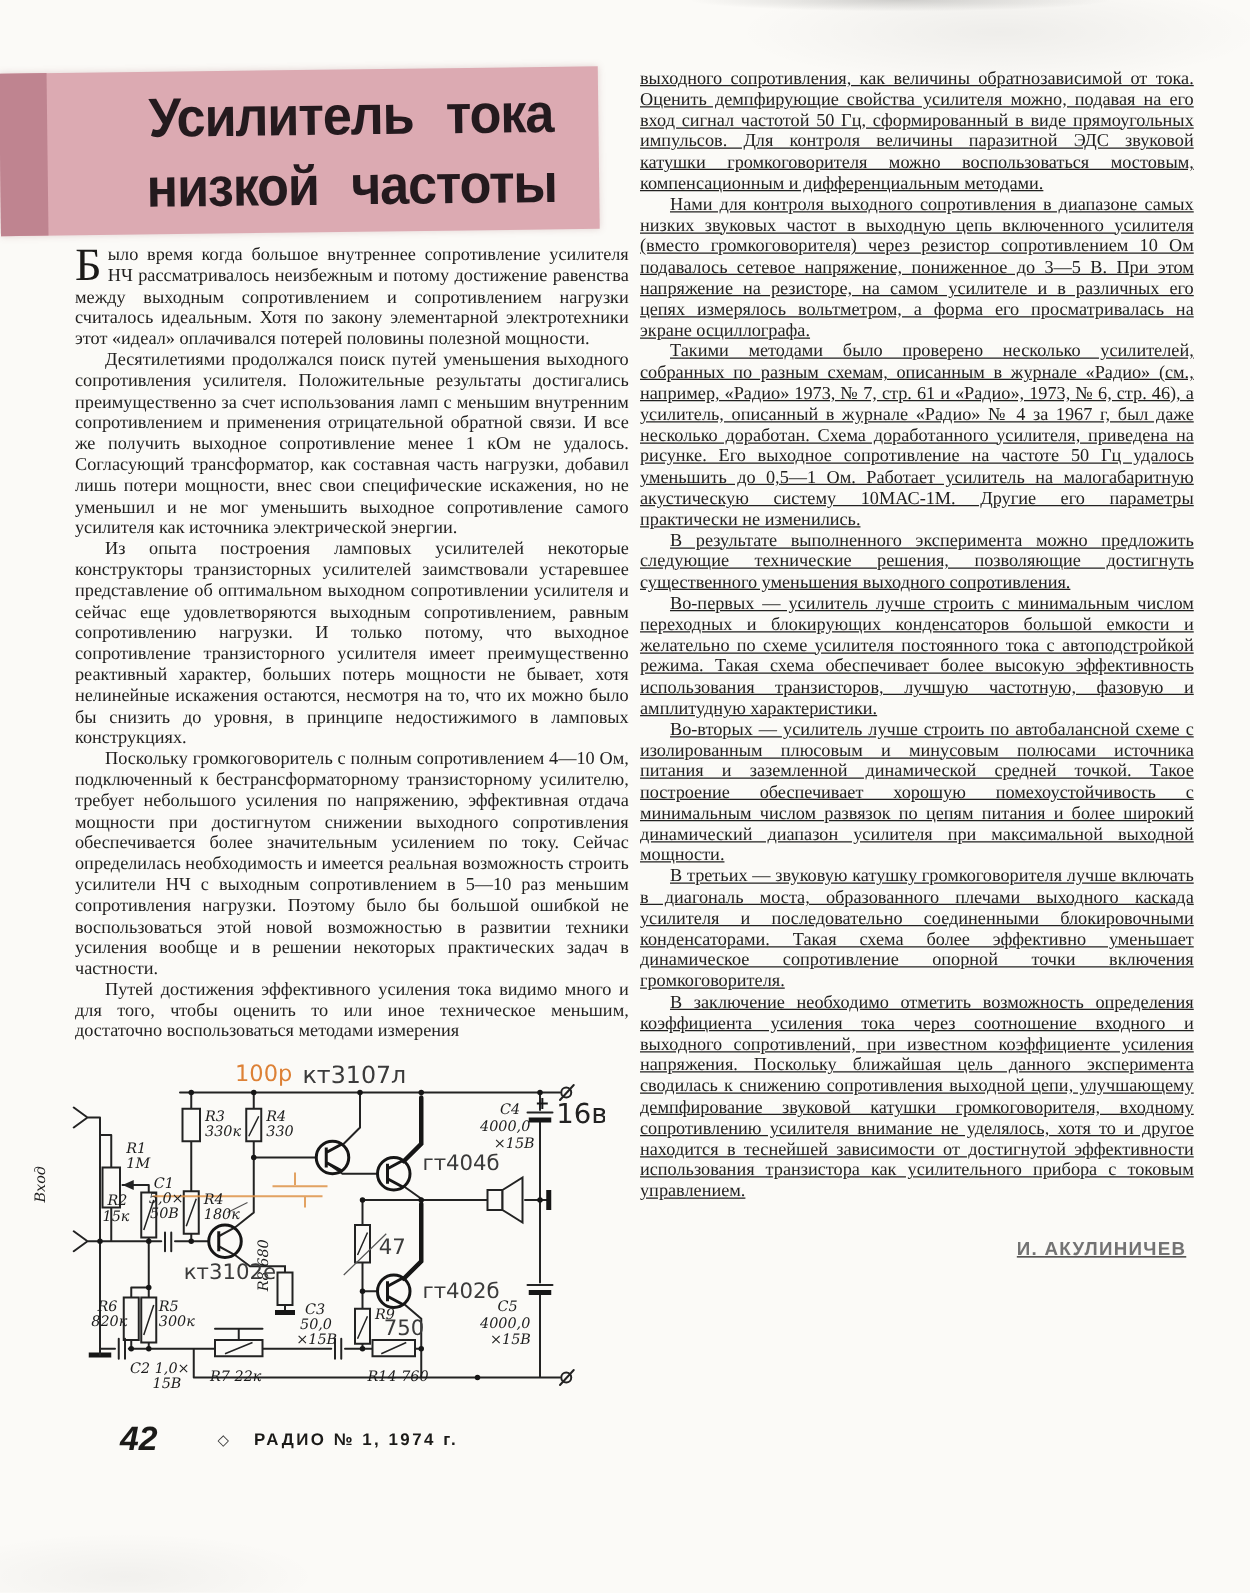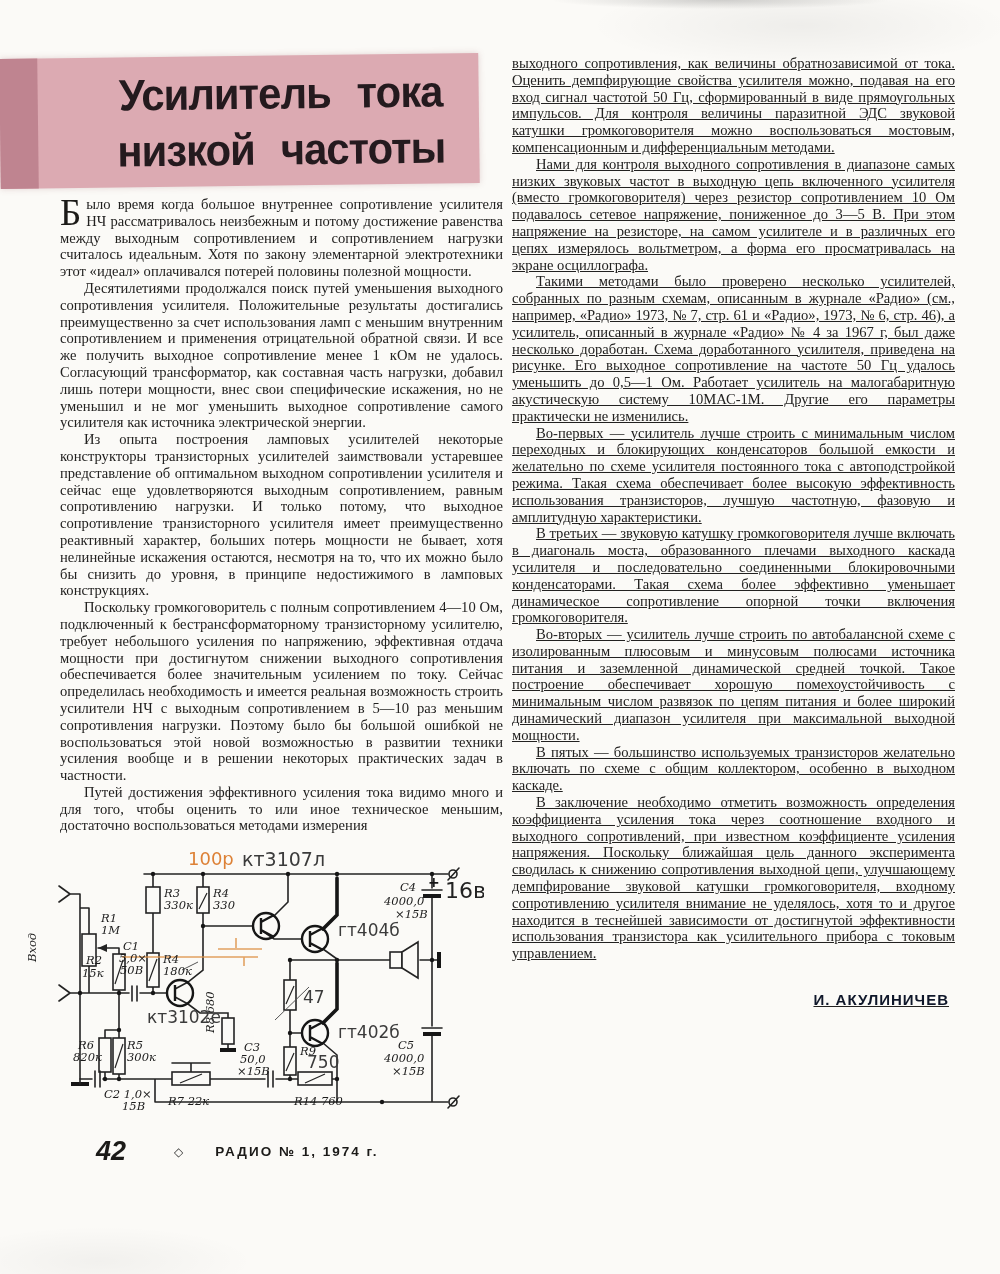--- a/index.html
+++ b/index.html
@@ -32,30 +32,30 @@
   }
   .col p{margin:0;text-indent:24px;}
   .col p.noindent{text-indent:0;}
   .left-col{left:60px;top:196px;height:656px;overflow:hidden;}
   .right-col{left:512px;top:55px;text-decoration:underline;}
   .dropcap{
     float:left;font-size:37px;line-height:30px;padding:2px 5px 0 0;color:#1b1a18;
   }
   .author{
     text-align:right;font-family:"Liberation Sans",sans-serif;font-weight:700;
-    font-size:15px;letter-spacing:1px;margin-top:30px;padding-right:6px;color:#0f172a;
+    font-size:15px;letter-spacing:1px;margin-top:30px;padding-right:6px;color:#737373;
   }
   
   .footer{
     position:absolute;left:96px;top:1136px;display:flex;align-items:center;
     font-family:"Liberation Sans",sans-serif;color:#1b1a18;
   }
   .footer .pgnum{font-size:27px;font-weight:700;font-style:italic;}
   .footer .diamond{font-size:12px;margin-left:48px;color:#333;}
-  .footer .journal{font-size:13.5px;font-weight:700;letter-spacing:2px;margin-left:32px;}
+  .footer .journal{font-size:13.5px;font-weight:700;letter-spacing:2px;margin-left:20px;}
   
   .schematic{position:absolute;left:22px;top:850px;width:462px;height:280px;}
   svg .w{stroke:#232323;stroke-width:1.6;fill:none;stroke-linecap:round;}
   svg .wt{stroke:#161616;stroke-width:3.6;fill:none;stroke-linecap:round;}
   svg .comp{fill:#fbfaf7;stroke:#232323;stroke-width:1.6;}
   svg .sl{stroke:#232323;stroke-width:1.2;fill:none;}
   svg .tr{fill:none;stroke:#161616;stroke-width:2.4;}
   svg .bar{stroke:#161616;stroke-width:4;fill:none;}
   svg .dot{fill:#161616;}
   svg .lbl{font-family:"DejaVu Serif",serif;font-style:italic;font-size:11.5px;fill:#1c1c1c;}
@@ -83,24 +83,24 @@
   <p>Десятилетиями продолжался поиск путей уменьшения выходного сопротивления усилителя. Положительные результаты достигались преимущественно за счет использования ламп с меньшим внутренним сопротивлением и применения отрицательной обратной связи. И все же получить выходное сопротивление менее 1 кОм не удалось. Согласующий трансформатор, как составная часть нагрузки, добавил лишь потери мощности, внес свои специфические искажения, но не уменьшил и не мог уменьшить выходное сопротивление самого усилителя как источника электрической энергии.</p>
   <p>Из опыта построения ламповых усилителей некоторые конструкторы транзисторных усилителей заимствовали устаревшее представление об оптимальном выходном сопротивлении усилителя и сейчас еще удовлетворяются выходным сопротивлением, равным сопротивлению нагрузки. И только потому, что выходное сопротивление транзисторного усилителя имеет преимущественно реактивный характер, больших потерь мощности не бывает, хотя нелинейные искажения остаются, несмотря на то, что их можно было бы снизить до уровня, в принципе недостижимого в ламповых конструкциях.</p>
   <p>Поскольку громкоговоритель с полным сопротивлением 4—10 Ом, подключенный к бестрансформаторному транзисторному усилителю, требует небольшого усиления по напряжению, эффективная отдача мощности при достигнутом снижении выходного сопротивления обеспечивается более значительным усилением по току. Сейчас определилась необходимость и имеется реальная возможность строить усилители НЧ с выходным сопротивлением в 5—10 раз меньшим сопротивления нагрузки. Поэтому было бы большой ошибкой не воспользоваться этой новой возможностью в развитии техники усиления вообще и в решении некоторых практических задач в частности.</p>
   <p>Путей достижения эффективного усиления тока видимо много и для того, чтобы оценить то или иное техническое меньшим, достаточно воспользоваться методами измерения</p>
 </div>
 
 <div class="col right-col">
   <p class="noindent">выходного сопротивления, как величины обратнозависимой от тока. Оценить демпфирующие свойства усилителя можно, подавая на его вход сигнал частотой 50 Гц, сформированный в виде прямоугольных импульсов. Для контроля величины паразитной ЭДС звуковой катушки громкоговорителя можно воспользоваться мостовым, компенсационным и дифференциальным методами.</p>
   <p>Нами для контроля выходного сопротивления в диапазоне самых низких звуковых частот в выходную цепь включенного усилителя (вместо громкоговорителя) через резистор сопротивлением 10 Ом подавалось сетевое напряжение, пониженное до 3—5 В. При этом напряжение на резисторе, на самом усилителе и в различных его цепях измерялось вольтметром, а форма его просматривалась на экране осциллографа.</p>
   <p>Такими методами было проверено несколько усилителей, собранных по разным схемам, описанным в журнале «Радио» (см., например, «Радио» 1973, № 7, стр. 61 и «Радио», 1973, № 6, стр. 46), а усилитель, описанный в журнале «Радио» № 4 за 1967 г, был даже несколько доработан. Схема доработанного усилителя, приведена на рисунке. Его выходное сопротивление на частоте 50 Гц удалось уменьшить до 0,5—1 Ом. Работает усилитель на малогабаритную акустическую систему 10МАС-1М. Другие его параметры практически не изменились.</p>
+  <p>В результате выполненного эксперимента можно предложить следующие технические решения, позволяющие достигнуть существенного уменьшения выходного сопротивления.</p>
   <p>Во-первых — усилитель лучше строить с минимальным числом переходных и блокирующих конденсаторов большой емкости и желательно по схеме усилителя постоянного тока с автоподстройкой режима. Такая схема обеспечивает более высокую эффективность использования транзисторов, лучшую частотную, фазовую и амплитудную характеристики.</p>
+  <p>Во-вторых — усилитель лучше строить по автобалансной схеме с изолированным плюсовым и минусовым полюсами источника питания и заземленной динамической средней точкой. Такое построение обеспечивает хорошую помехоустойчивость с минимальным числом развязок по цепям питания и более широкий динамический диапазон усилителя при максимальной выходной мощности.</p>
   <p>В третьих — звуковую катушку громкоговорителя лучше включать в диагональ моста, образованного плечами выходного каскада усилителя и последовательно соединенными блокировочными конденсаторами. Такая схема более эффективно уменьшает динамическое сопротивление опорной точки включения громкоговорителя.</p>
-  <p>Во-вторых — усилитель лучше строить по автобалансной схеме с изолированным плюсовым и минусовым полюсами источника питания и заземленной динамической средней точкой. Такое построение обеспечивает хорошую помехоустойчивость с минимальным числом развязок по цепям питания и более широкий динамический диапазон усилителя при максимальной выходной мощности.</p>
-  <p>В пятых — большинство используемых транзисторов желательно включать по схеме с общим коллектором, особенно в выходном каскаде.</p>
   <p>В заключение необходимо отметить возможность определения коэффициента усиления тока через соотношение входного и выходного сопротивлений, при известном коэффициенте усиления напряжения. Поскольку ближайшая цель данного эксперимента сводилась к снижению сопротивления выходной цепи, улучшающему демпфирование звуковой катушки громкоговорителя, входному сопротивлению усилителя внимание не уделялось, хотя то и другое находится в теснейшей зависимости от достигнутой эффективности использования транзистора как усилительного прибора с токовым управлением.</p>
   <div class="author">И. АКУЛИНИЧЕВ</div>
 </div>
 
 <div class="schematic">
 <svg viewBox="0 0 462 280" width="462" height="280">
 
   <path class="w" d="
     M122,24 H426
     M58,44 V229

